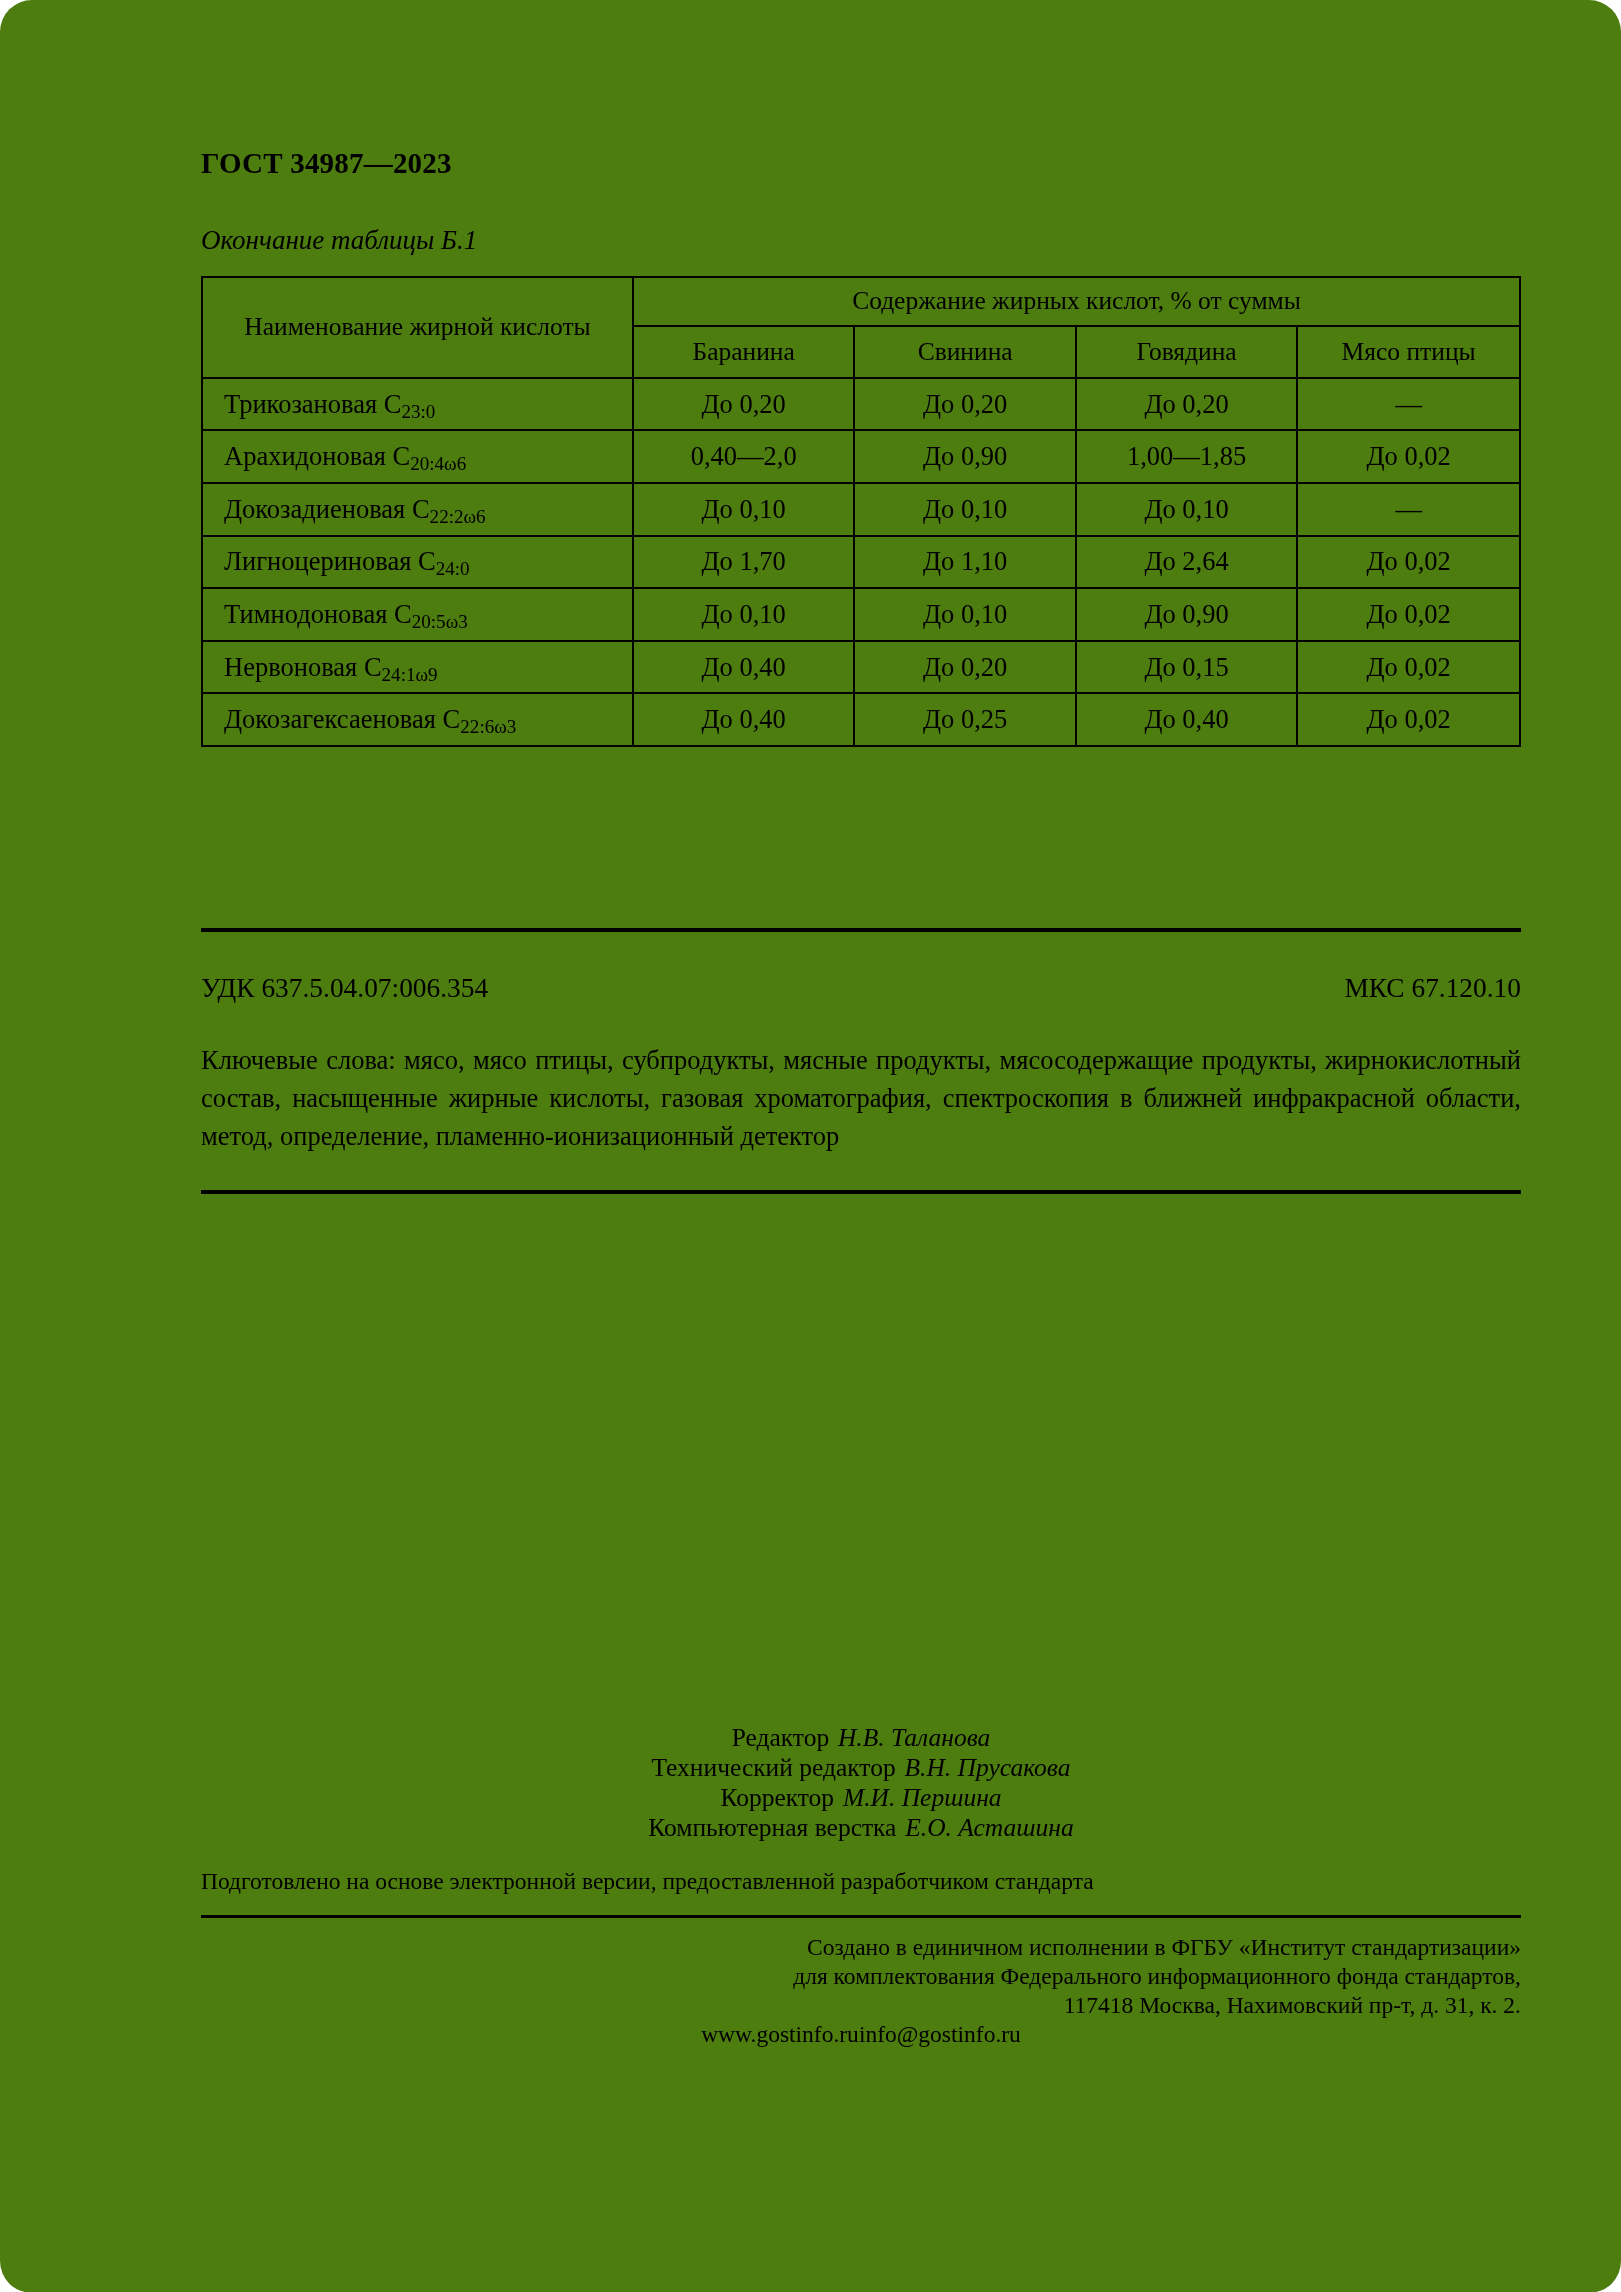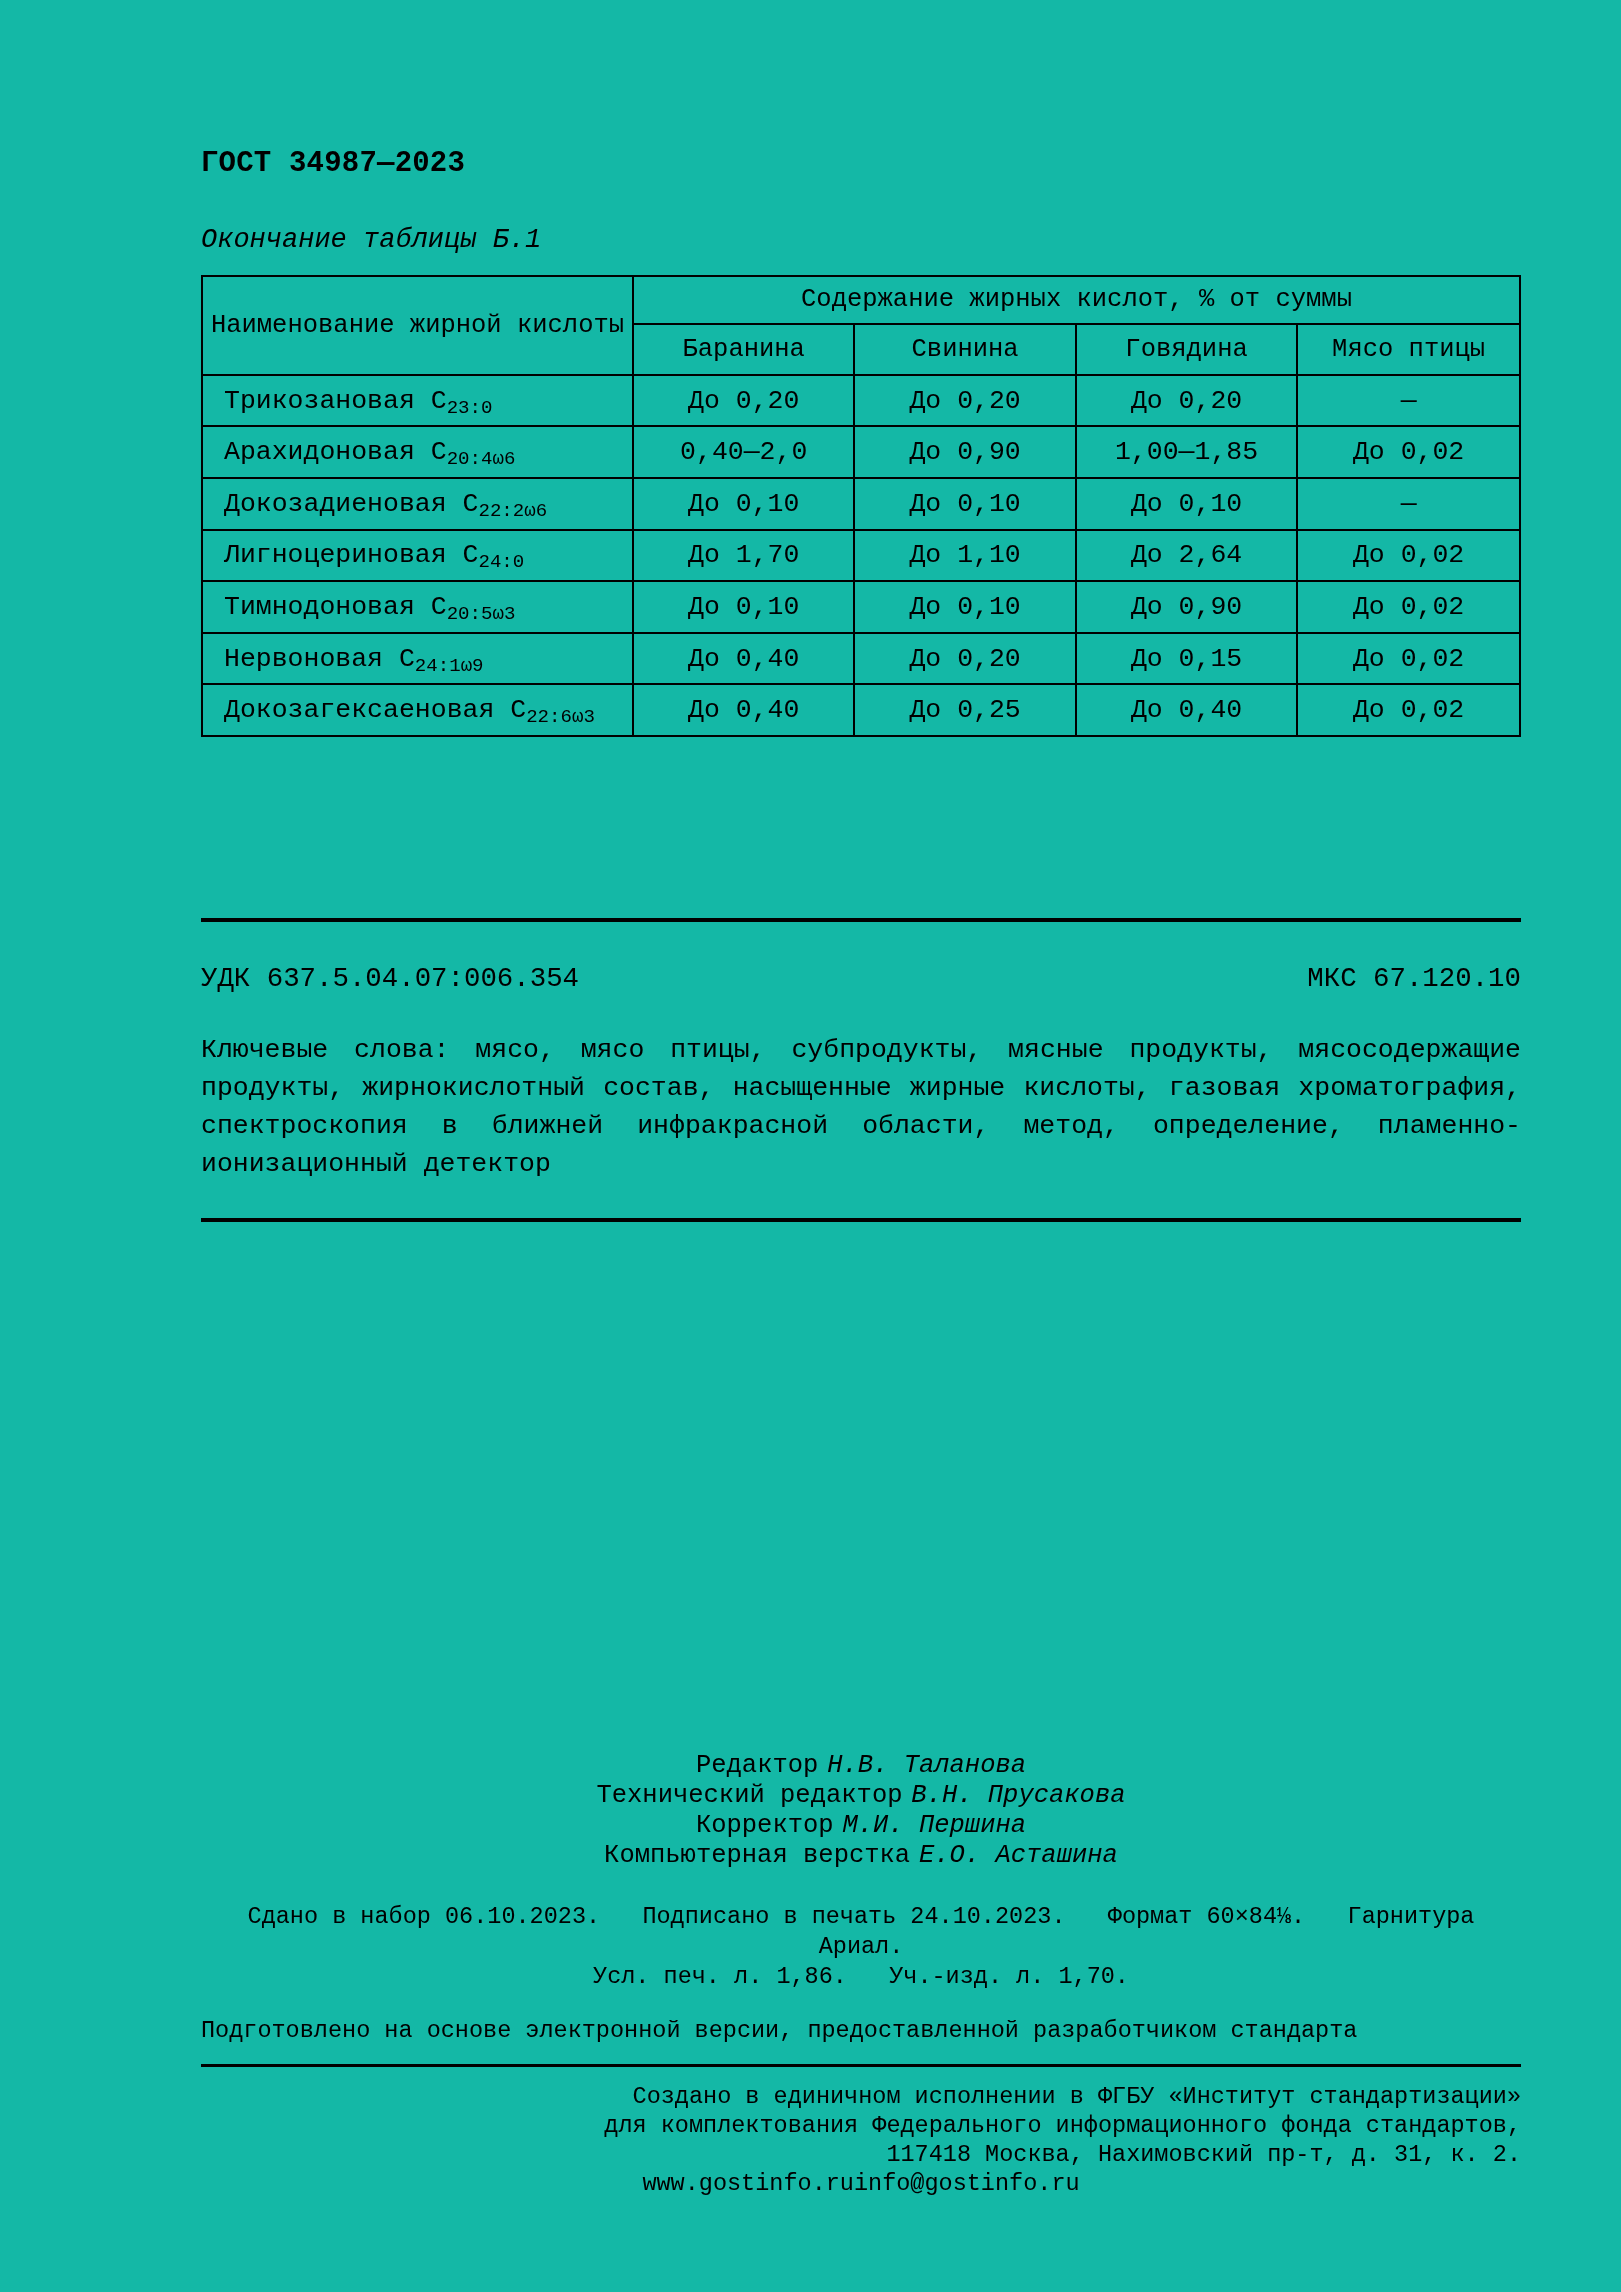--- a/index.html
+++ b/index.html
@@ -1,21 +1,22 @@
 <!DOCTYPE html>
 <html lang="ru"><head>
 <meta charset="utf-8">
 <style>
   html,body{margin:0;padding:0;background:#fff;}
   .page{
     position:relative;
     width:1621px;height:2293px;
-    background:#14b8a6;color:#000;
-    font-family:Liberation Mono, monospace;
+    background:#4d7c0f;color:#000;
+    font-family:Liberation Serif, serif;
     overflow:hidden;
+    border-radius:32px;
   }
   .content{padding:147px 100px 0 201px;}
   .doc-header{font-size:29px;font-weight:bold;letter-spacing:0.2px;}
   .table-caption{margin-top:45px;font-size:27px;font-style:italic;}
   .data-table{
     margin-top:19.6px;width:100%;
     border-collapse:collapse;border:2.9px solid #000;
     font-size:26.5px;
   }
   .data-table th,.data-table td{border:2px solid #000;}
@@ -136,24 +137,20 @@
 
     <div class="rule rule-thick rule2"></div>
 
     <div class="credits">
       <div class="credit-line"><span>Редактор</span><span class="credit-name">Н.В. Таланова</span></div>
       <div class="credit-line"><span>Технический редактор</span><span class="credit-name">В.Н. Прусакова</span></div>
       <div class="credit-line"><span>Корректор</span><span class="credit-name">М.И. Першина</span></div>
       <div class="credit-line"><span>Компьютерная верстка</span><span class="credit-name">Е.О. Асташина</span></div>
     </div>
 
-    <div class="imprint">
-      <div class="pre">Сдано в набор 06.10.2023.   Подписано в печать 24.10.2023.   Формат 60×84⅛.   Гарнитура Ариал.</div>
-      <div class="pre">Усл. печ. л. 1,86.   Уч.-изд. л. 1,70.</div>
-    </div>
 
     <div class="prepared">Подготовлено на основе электронной версии, предоставленной разработчиком стандарта</div>
 
     <div class="rule rule-thin rule3"></div>
 
     <div class="publisher">
       <div>Создано в единичном исполнении в ФГБУ «Институт стандартизации»</div>
       <div>для комплектования Федерального информационного фонда стандартов,</div>
       <div>117418 Москва, Нахимовский пр-т, д. 31, к. 2.</div>
       <div class="contacts">

